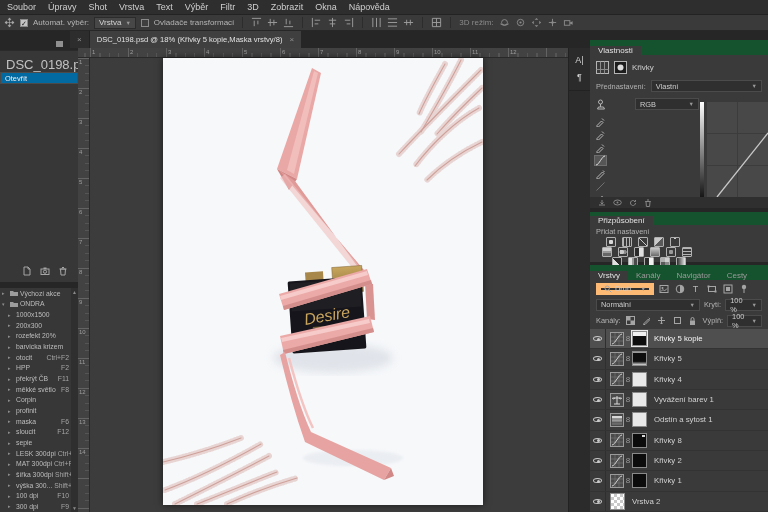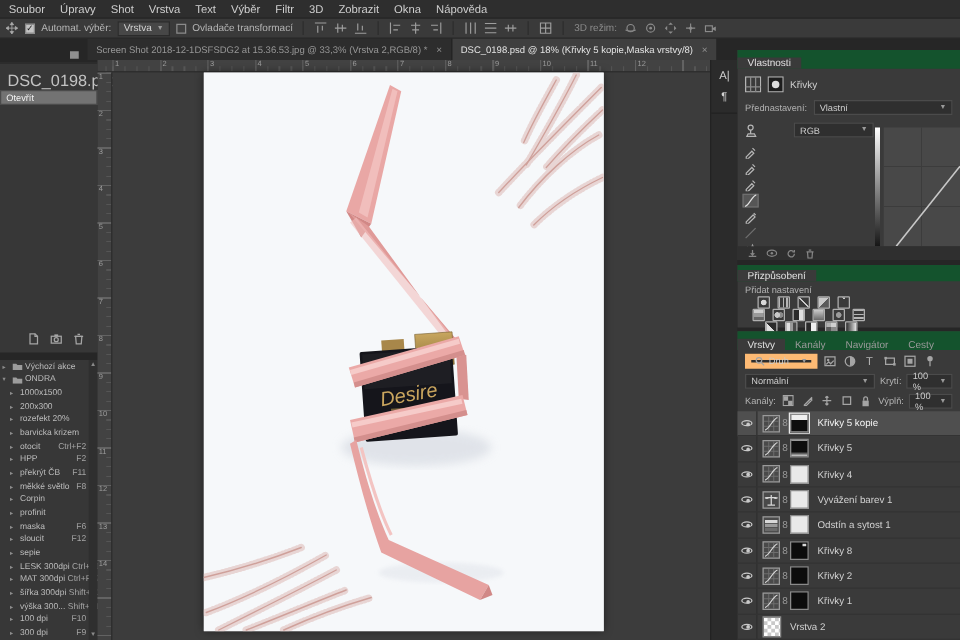--- a/index.html
+++ b/index.html
@@ -23,21 +23,21 @@
   #tabbar{left:0;top:31px;width:768px;height:17px;background:#262626;display:flex;align-items:stretch}
   #tabbar .spacer{width:70px}
   .dtab{display:flex;align-items:center;gap:7px;padding:0 7px;font-size:7.6px;white-space:nowrap;overflow:hidden}
   .dtab.inactive{background:#2d2d2d;color:#979797;border-right:1px solid #222}
   .dtab.active{background:#3f3f3f;color:#e2e2e2}
   .tclose{font-size:8px;color:#8f8f8f}
   .mini-sq{left:56px;top:41px;width:7px;height:6px;background:#8f8f8f}
   
   #histPanel{left:0;top:50px;width:78px;height:232px;background:#373737;border-top:1px solid #2a2a2a}
   .hrow{height:15px;display:flex;align-items:center;padding-left:6px;font-size:13px;color:#c2c2c2;white-space:nowrap}
-  .hrow.sel{background:#737373;color:#f2f2f2}
+  .hrow.sel{background:#0369a1;color:#f2f2f2}
   #histFoot{position:absolute;left:22px;bottom:6px;display:flex;gap:8px}
   #actPanel{left:0;top:288px;width:78px;height:224px;background:#373737;overflow:hidden}
   .arow{height:10.66px;display:flex;align-items:center;gap:2px;padding:0 9px 0 2px;font-size:6.8px;color:#bdbdbd;white-space:nowrap}
   .arow .car{width:6px;font-size:5px;color:#8d8d8d;flex:0 0 auto}
   .arow .ind{width:4px;flex:0 0 auto}
   .arow .sc{margin-left:auto;color:#a5a5a5}
   #actScroll{position:absolute;right:0;top:0;width:7px;height:100%;background:#2f2f2f;display:flex;flex-direction:column;align-items:center;justify-content:space-between;padding:1px 0;font-size:5px;color:#8a8a8a}
   
   #hruler{left:78px;top:48px;width:490px;height:10px;background:#424242;border-bottom:1px solid #292929;display:flex;padding-left:12px;
     background-image:repeating-linear-gradient(90deg,#636363 0 1px,transparent 1px 38px),repeating-linear-gradient(90deg,#555 0 1px,transparent 1px 9.5px);
@@ -181,21 +181,20 @@
       </svg>
     <svg class="ob-ic" width="11" height="11" viewBox="0 0 12 12">
         <rect x="1.5" y="4" width="6" height="5" stroke="#9a9a9a" fill="none"></rect>
         <path d="M7.5 6l3-1.5v4L7.5 7z" fill="#9a9a9a"></path>
       </svg>
   </div>
 
   <div id="tabbar" class="abs">
     <div class="spacer"></div>
     <div class="dtab inactive">
-      <span>Screen Shot 2018-12-1DSFSDG2 at 15.36.53.jpg @ 33,3% (Vrstva 2,RGB/8) *</span>
       <span class="tclose">×</span>
     </div>
     <div class="dtab active">
       <span>DSC_0198.psd @ 18% (Křivky 5 kopie,Maska vrstvy/8)</span>
       <span class="tclose">×</span>
     </div>
   </div>
   <div class="abs mini-sq"></div>
 
   <div id="histPanel" class="abs">

